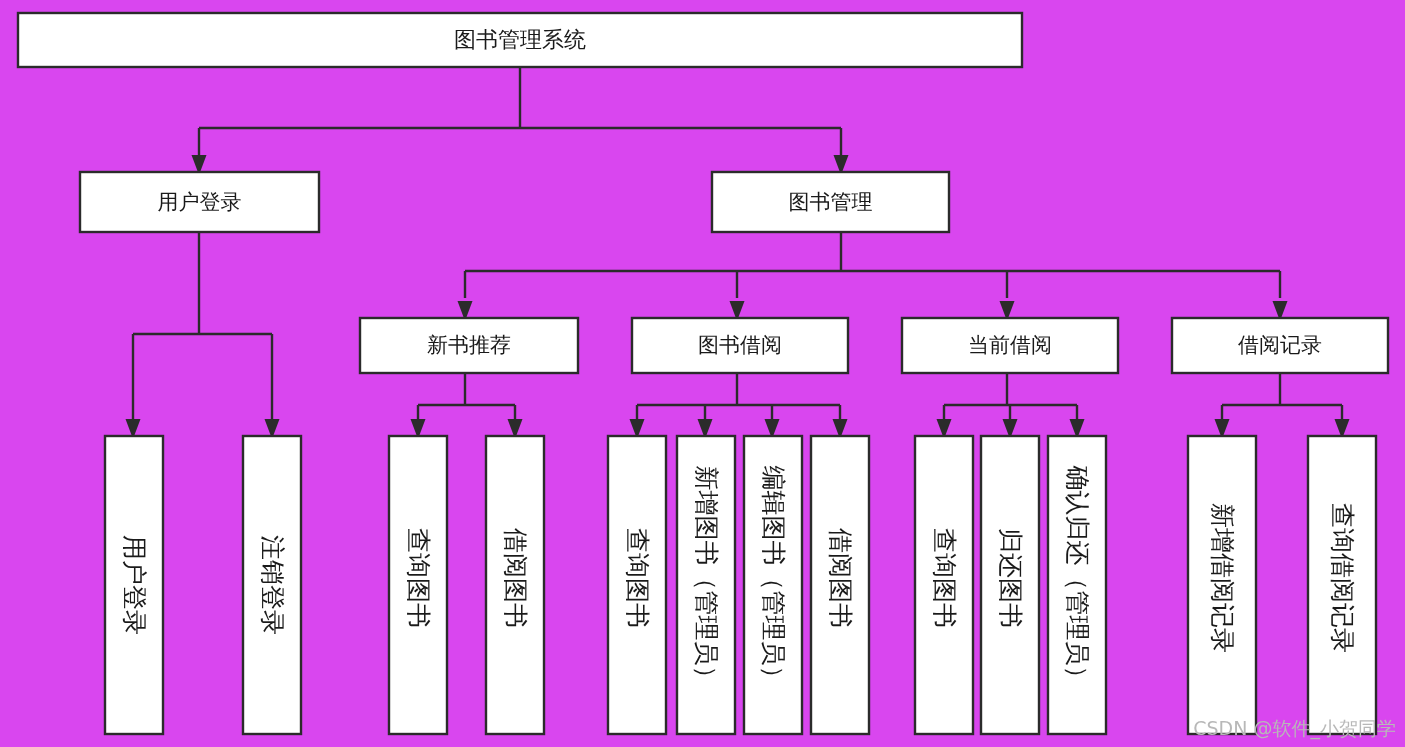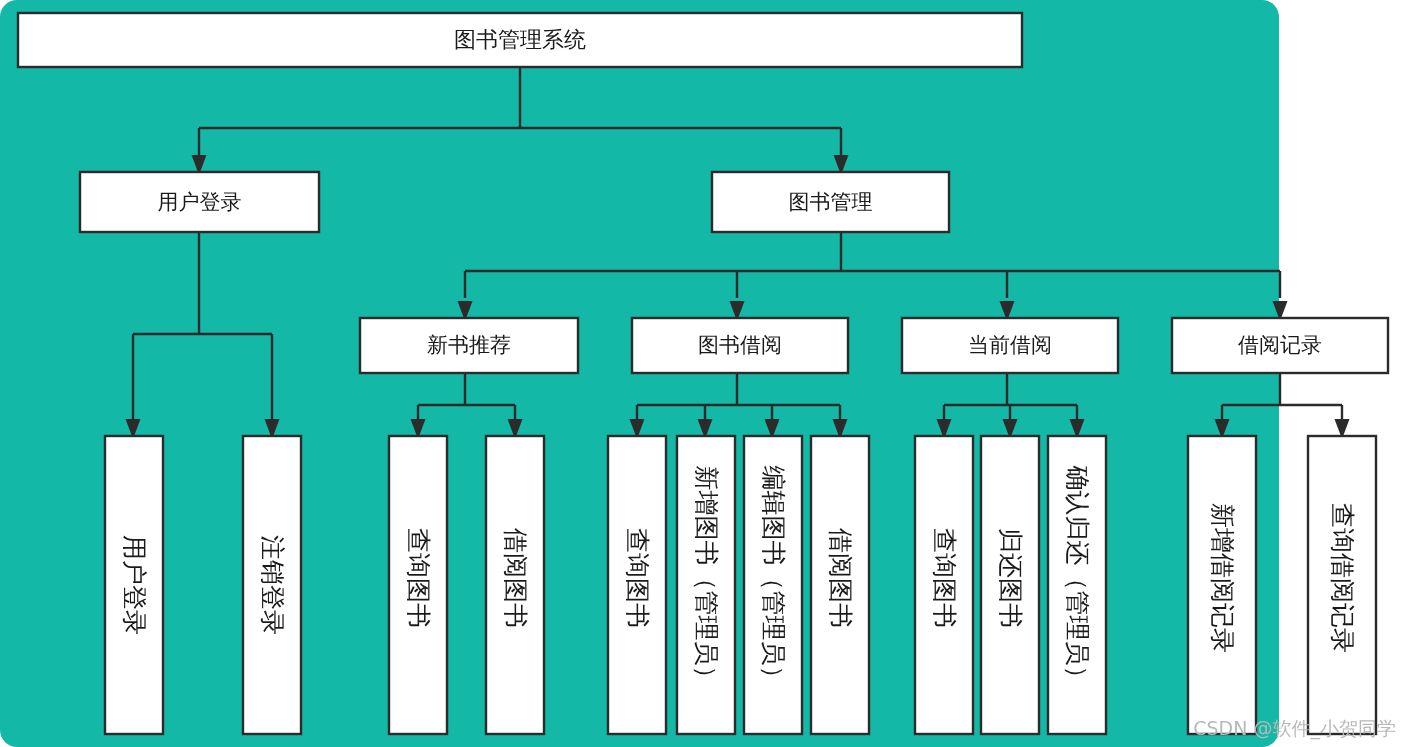--- a/index.html
+++ b/index.html
@@ -9,24 +9,23 @@
     background: #ffffff;
   }
   body {
     width: 1405px;
     height: 747px;
     font-family: "DejaVu Sans", "Liberation Sans", sans-serif;
     overflow: hidden;
   }
   #diagram-root {
     position: relative;
-    width: 1279px;
+    width: 1405px;
     height: 747px;
-    background: #14b8a6;
-    border-radius: 17px;
+    background: #d946ef;
   }
   svg#flowchart {
     display: block;
     width: 1405px;
     height: 747px;
   }
   .node-box {
     fill: #ffffff;
     stroke: #2b2b2b;
     stroke-width: 2.4;

